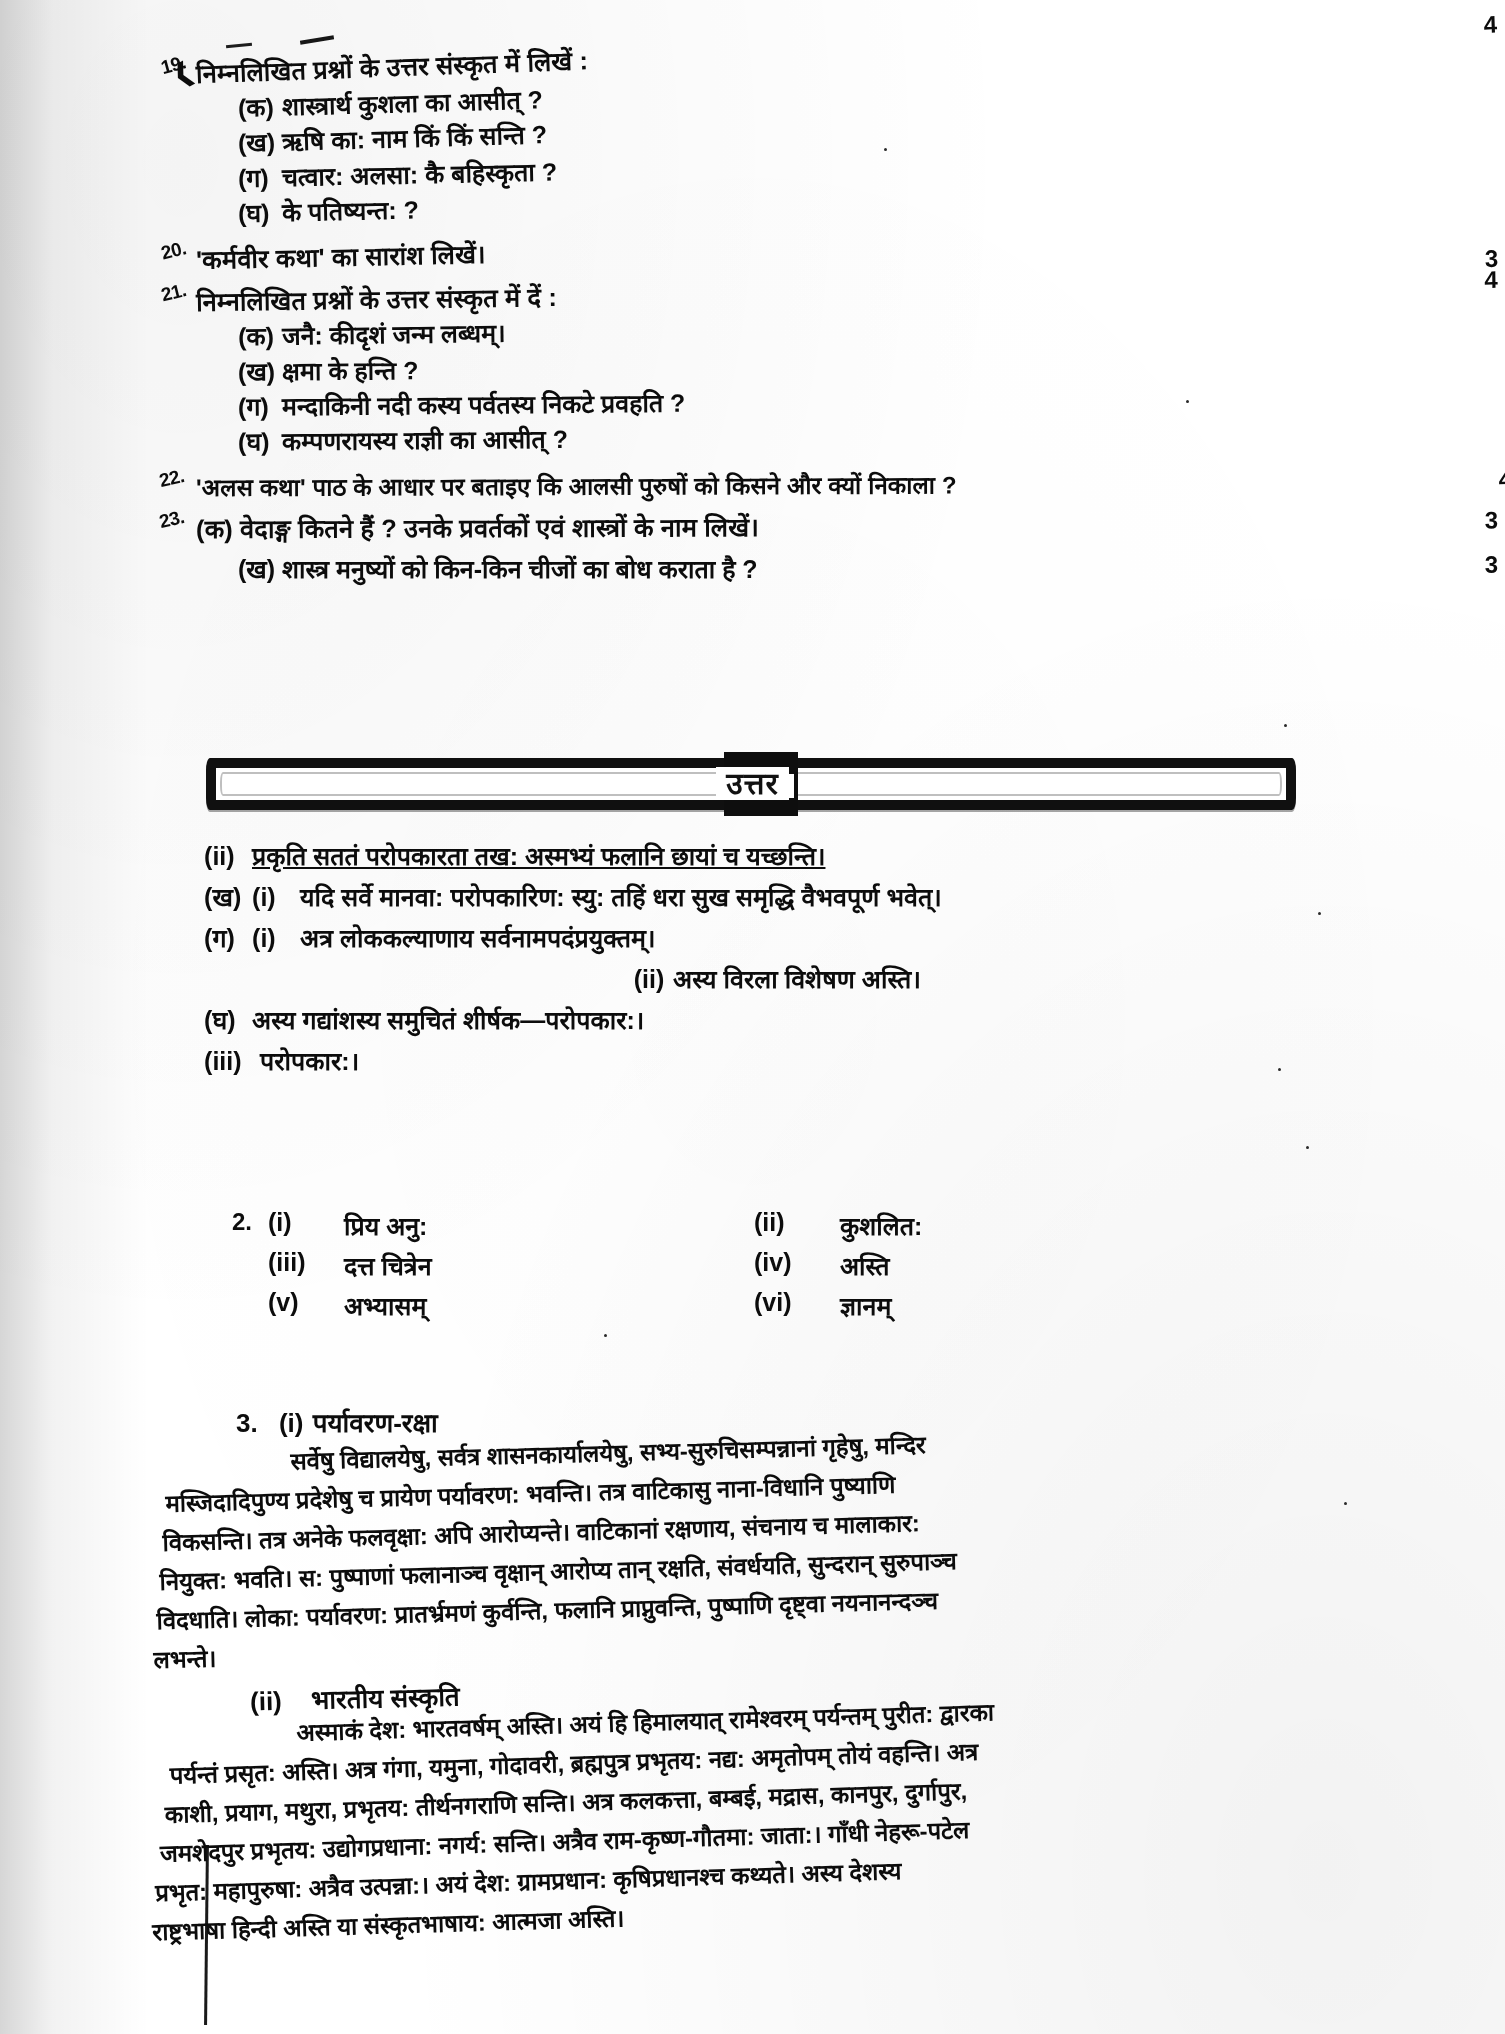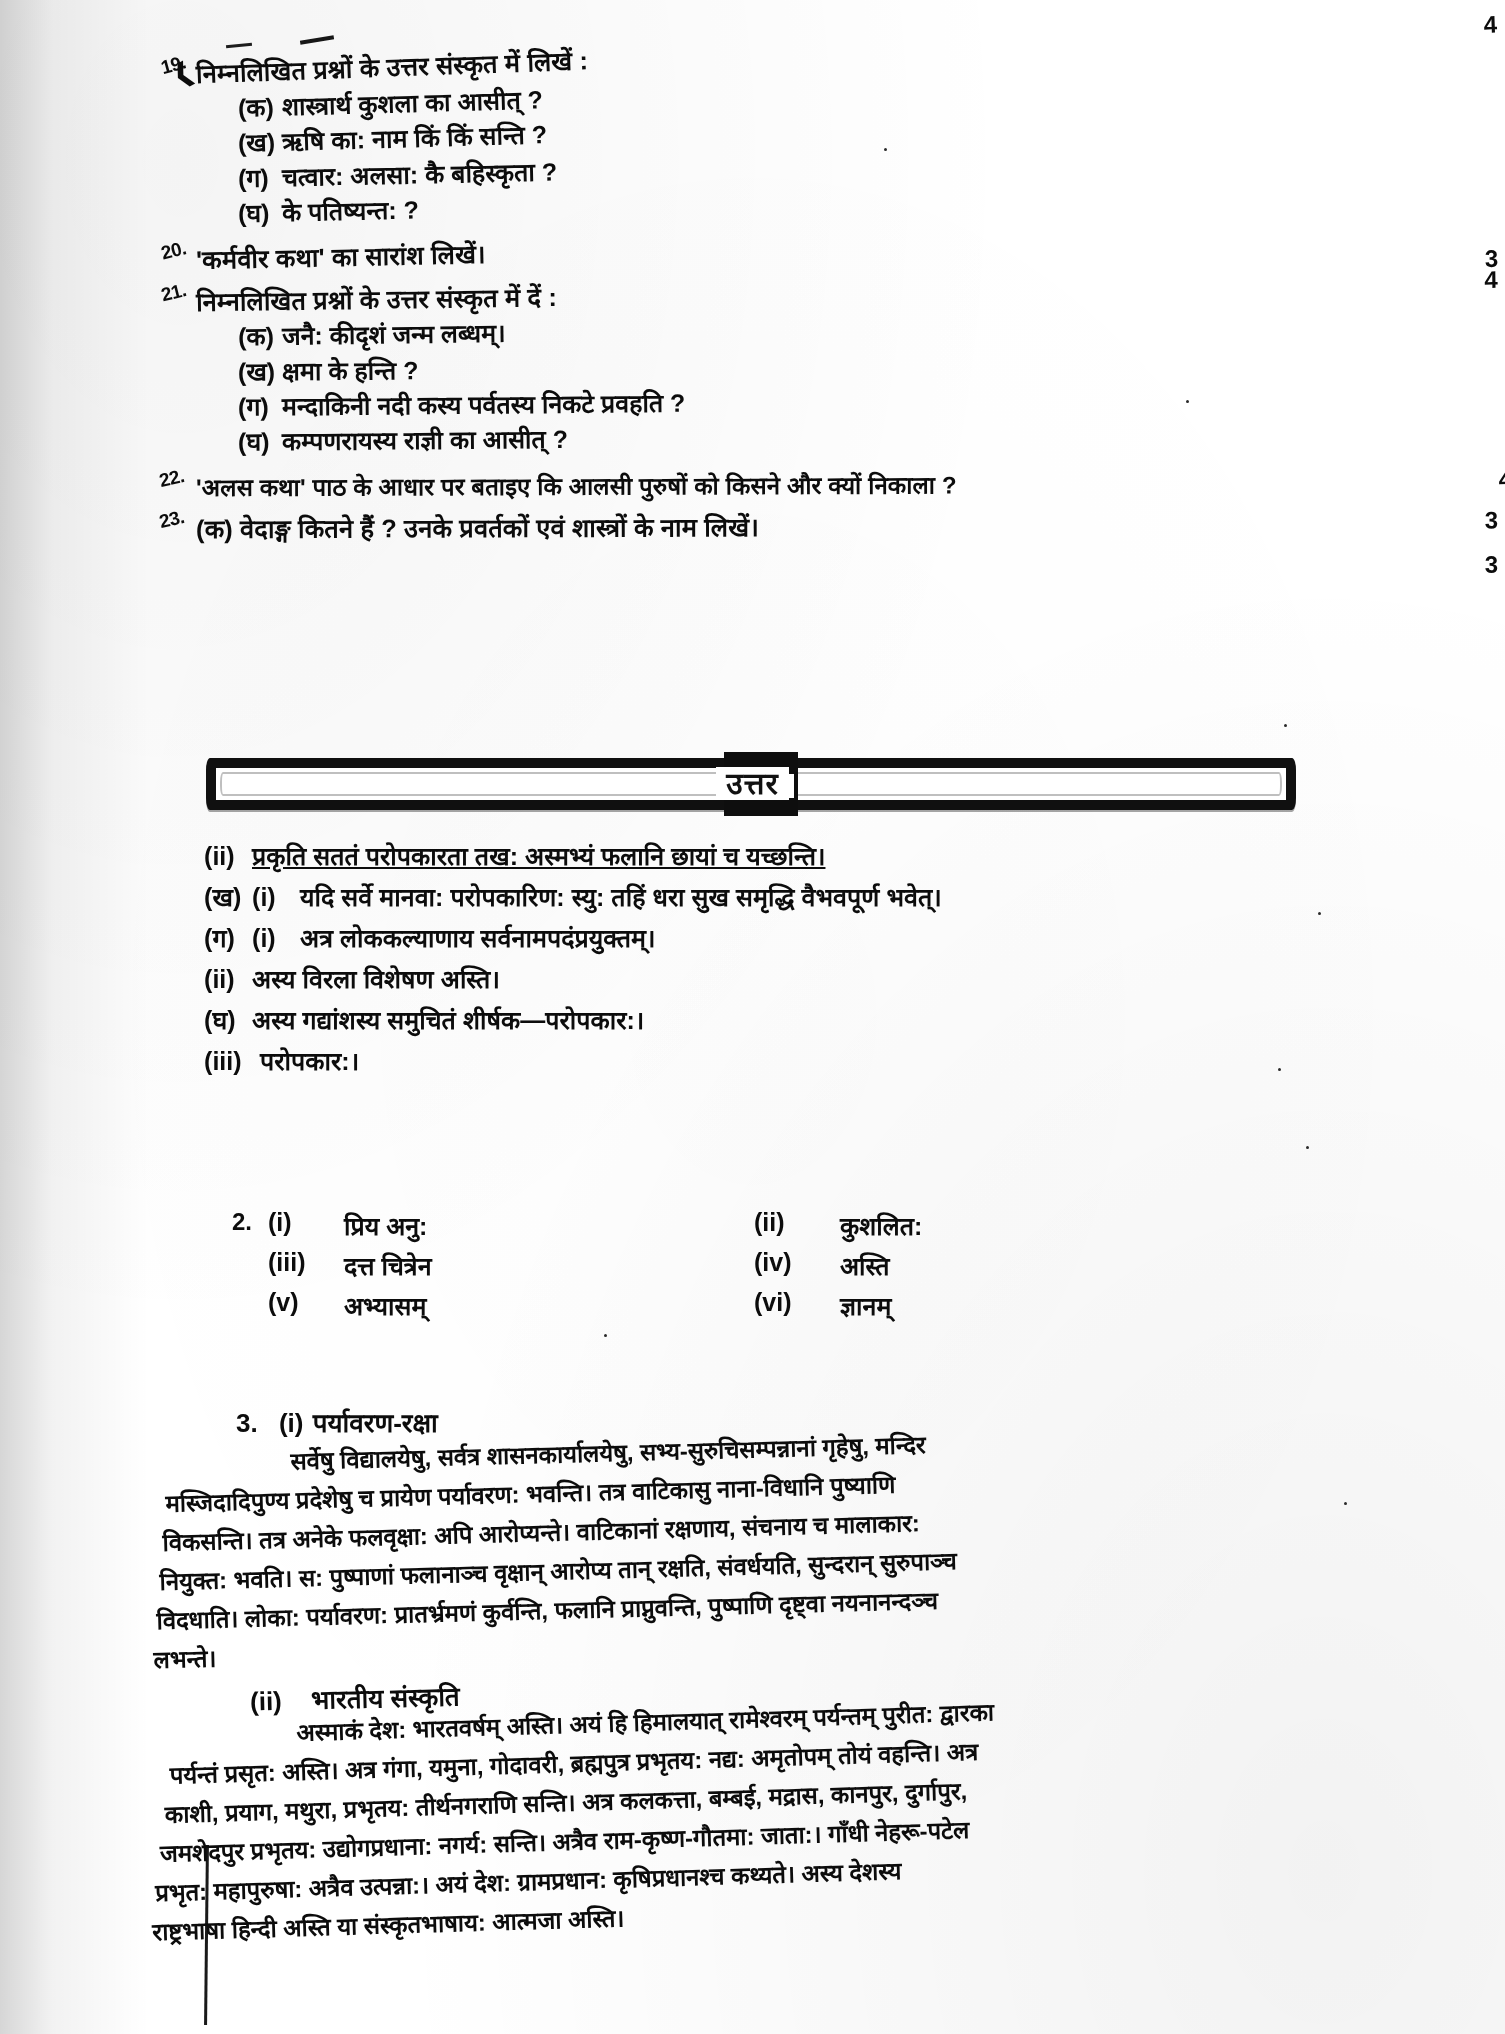--- a/index.html
+++ b/index.html
@@ -327,20 +327,23 @@
         <span class="qtext" style="font-size:24px;">'अलस कथा' पाठ के आधार पर बताइए कि आलसी पुरुषों को किसने और क्यों निकाला ?</span>
         <span class="marks" style="right:-186px;">4</span>
       </div>
 
       <div class="qrow skew0" style="margin-top:8px;">
         <span class="qnum" style="left:-34px;">23.</span>
         <span class="qtext">(क) वेदाङ्ग कितने हैं ? उनके प्रवर्तकों एवं शास्त्रों के नाम लिखें।</span>
         <span class="marks">3</span>
       </div>
       <div class="qrow" style="margin-top:6px;">
+        <span class="qsub">
+          <span class="label">(ख)</span><span>शास्त्र मनुष्यों को किन-किन चीजों का बोध कराता है ?</span>
+        </span>
         <span class="marks">3</span>
       </div>
     </div>
 
     <div class="banner">
       <span class="banner-inner"></span>
     </div>
     <div class="banner-notch"></div>
     <div class="banner-notch-fill"></div>
     <div class="banner-title-wrap">
@@ -356,21 +359,21 @@
 
       <div class="aline" style="margin-left:-18px;">
         <span class="kh">(ख)</span><span class="kh">(i)</span><span>यदि सर्वे मानवा: परोपकारिण: स्यु: तहिं धरा सुख समृद्धि वैभवपूर्ण भवेत्।</span>
       </div>
 
 
       <div class="aline" style="margin-left:-18px;">
         <span class="kh">(ग)</span><span class="kh">(i)</span><span>अत्र लोककल्याणाय सर्वनामपदंप्रयुक्तम्।</span>
       </div>
 
-      <div class="aline" style="margin-left:-18px;">
+      <div class="aline" style="margin-left:-18px;text-align:center;">
         <span class="kh">(ii)</span><span>अस्य विरला विशेषण अस्ति।</span>
       </div>
 
       <div class="aline" style="margin-left:-18px;">
         <span class="kh">(घ)</span><span>अस्य गद्यांशस्य समुचितं शीर्षक—परोपकार:।</span>
       </div>
 
       <div class="aline" style="margin-left:-18px;">
         <span class="kh" style="min-width:56px;">(iii)</span><span>परोपकार:।</span>
       </div>

